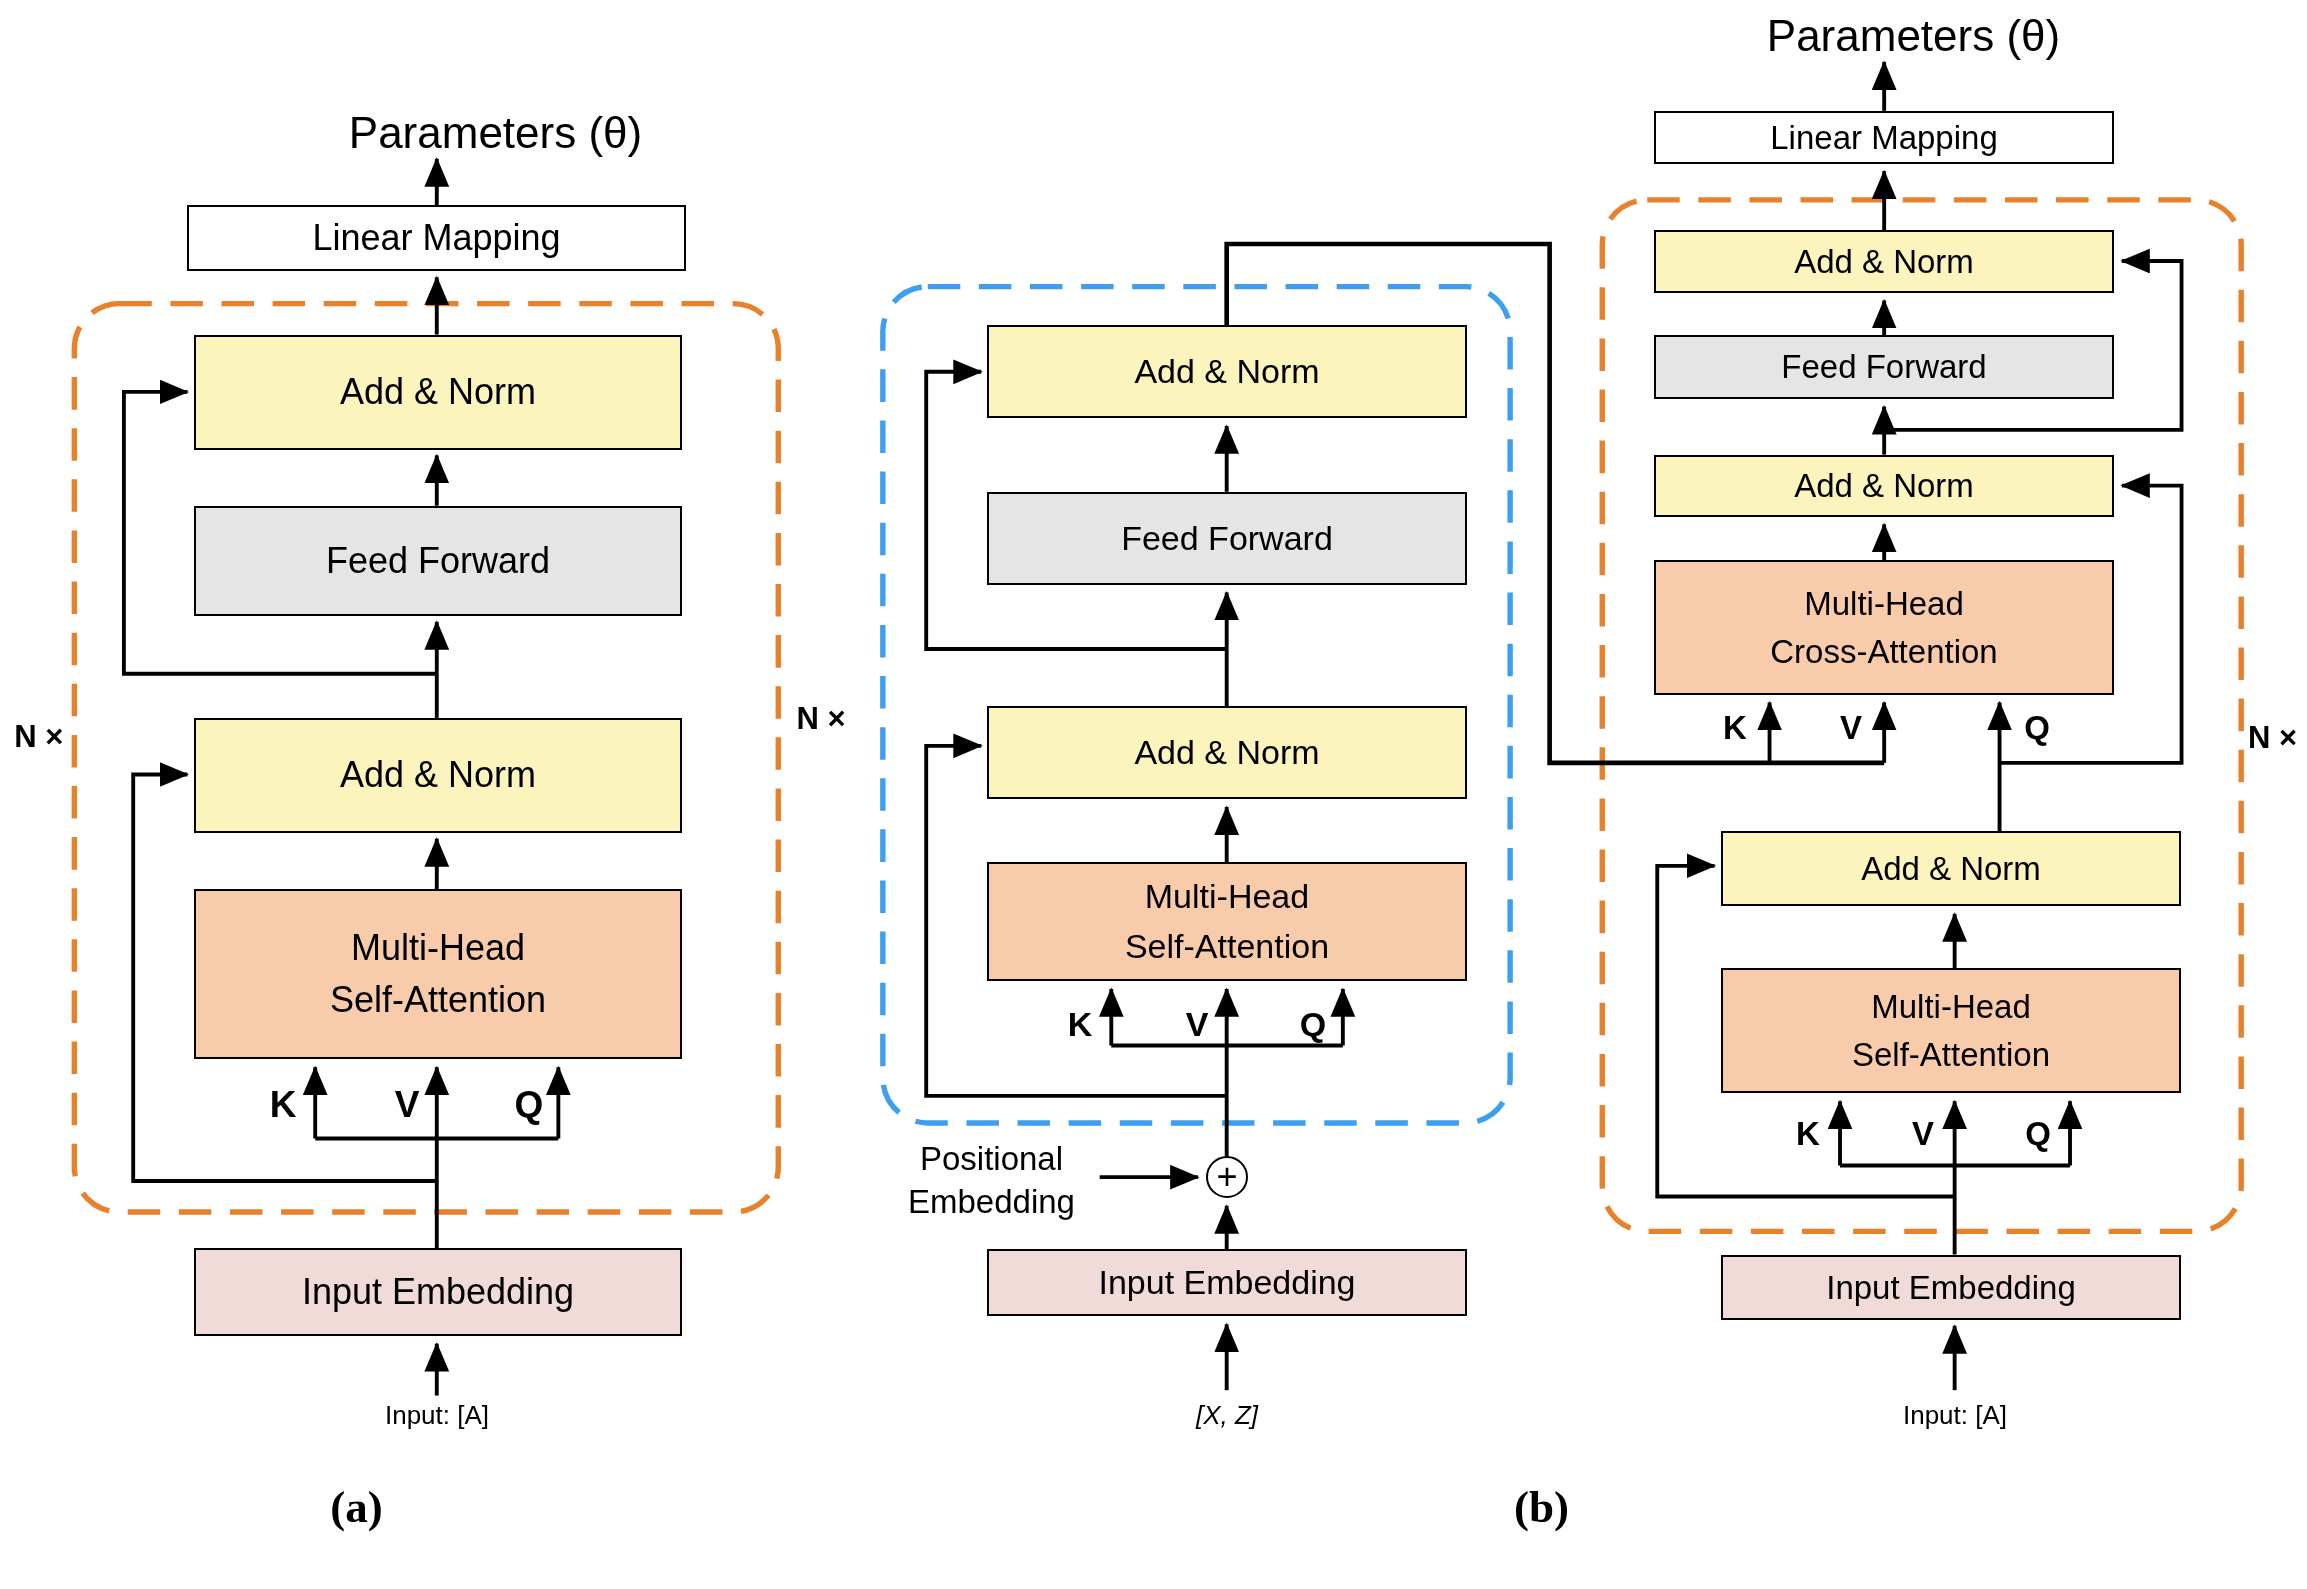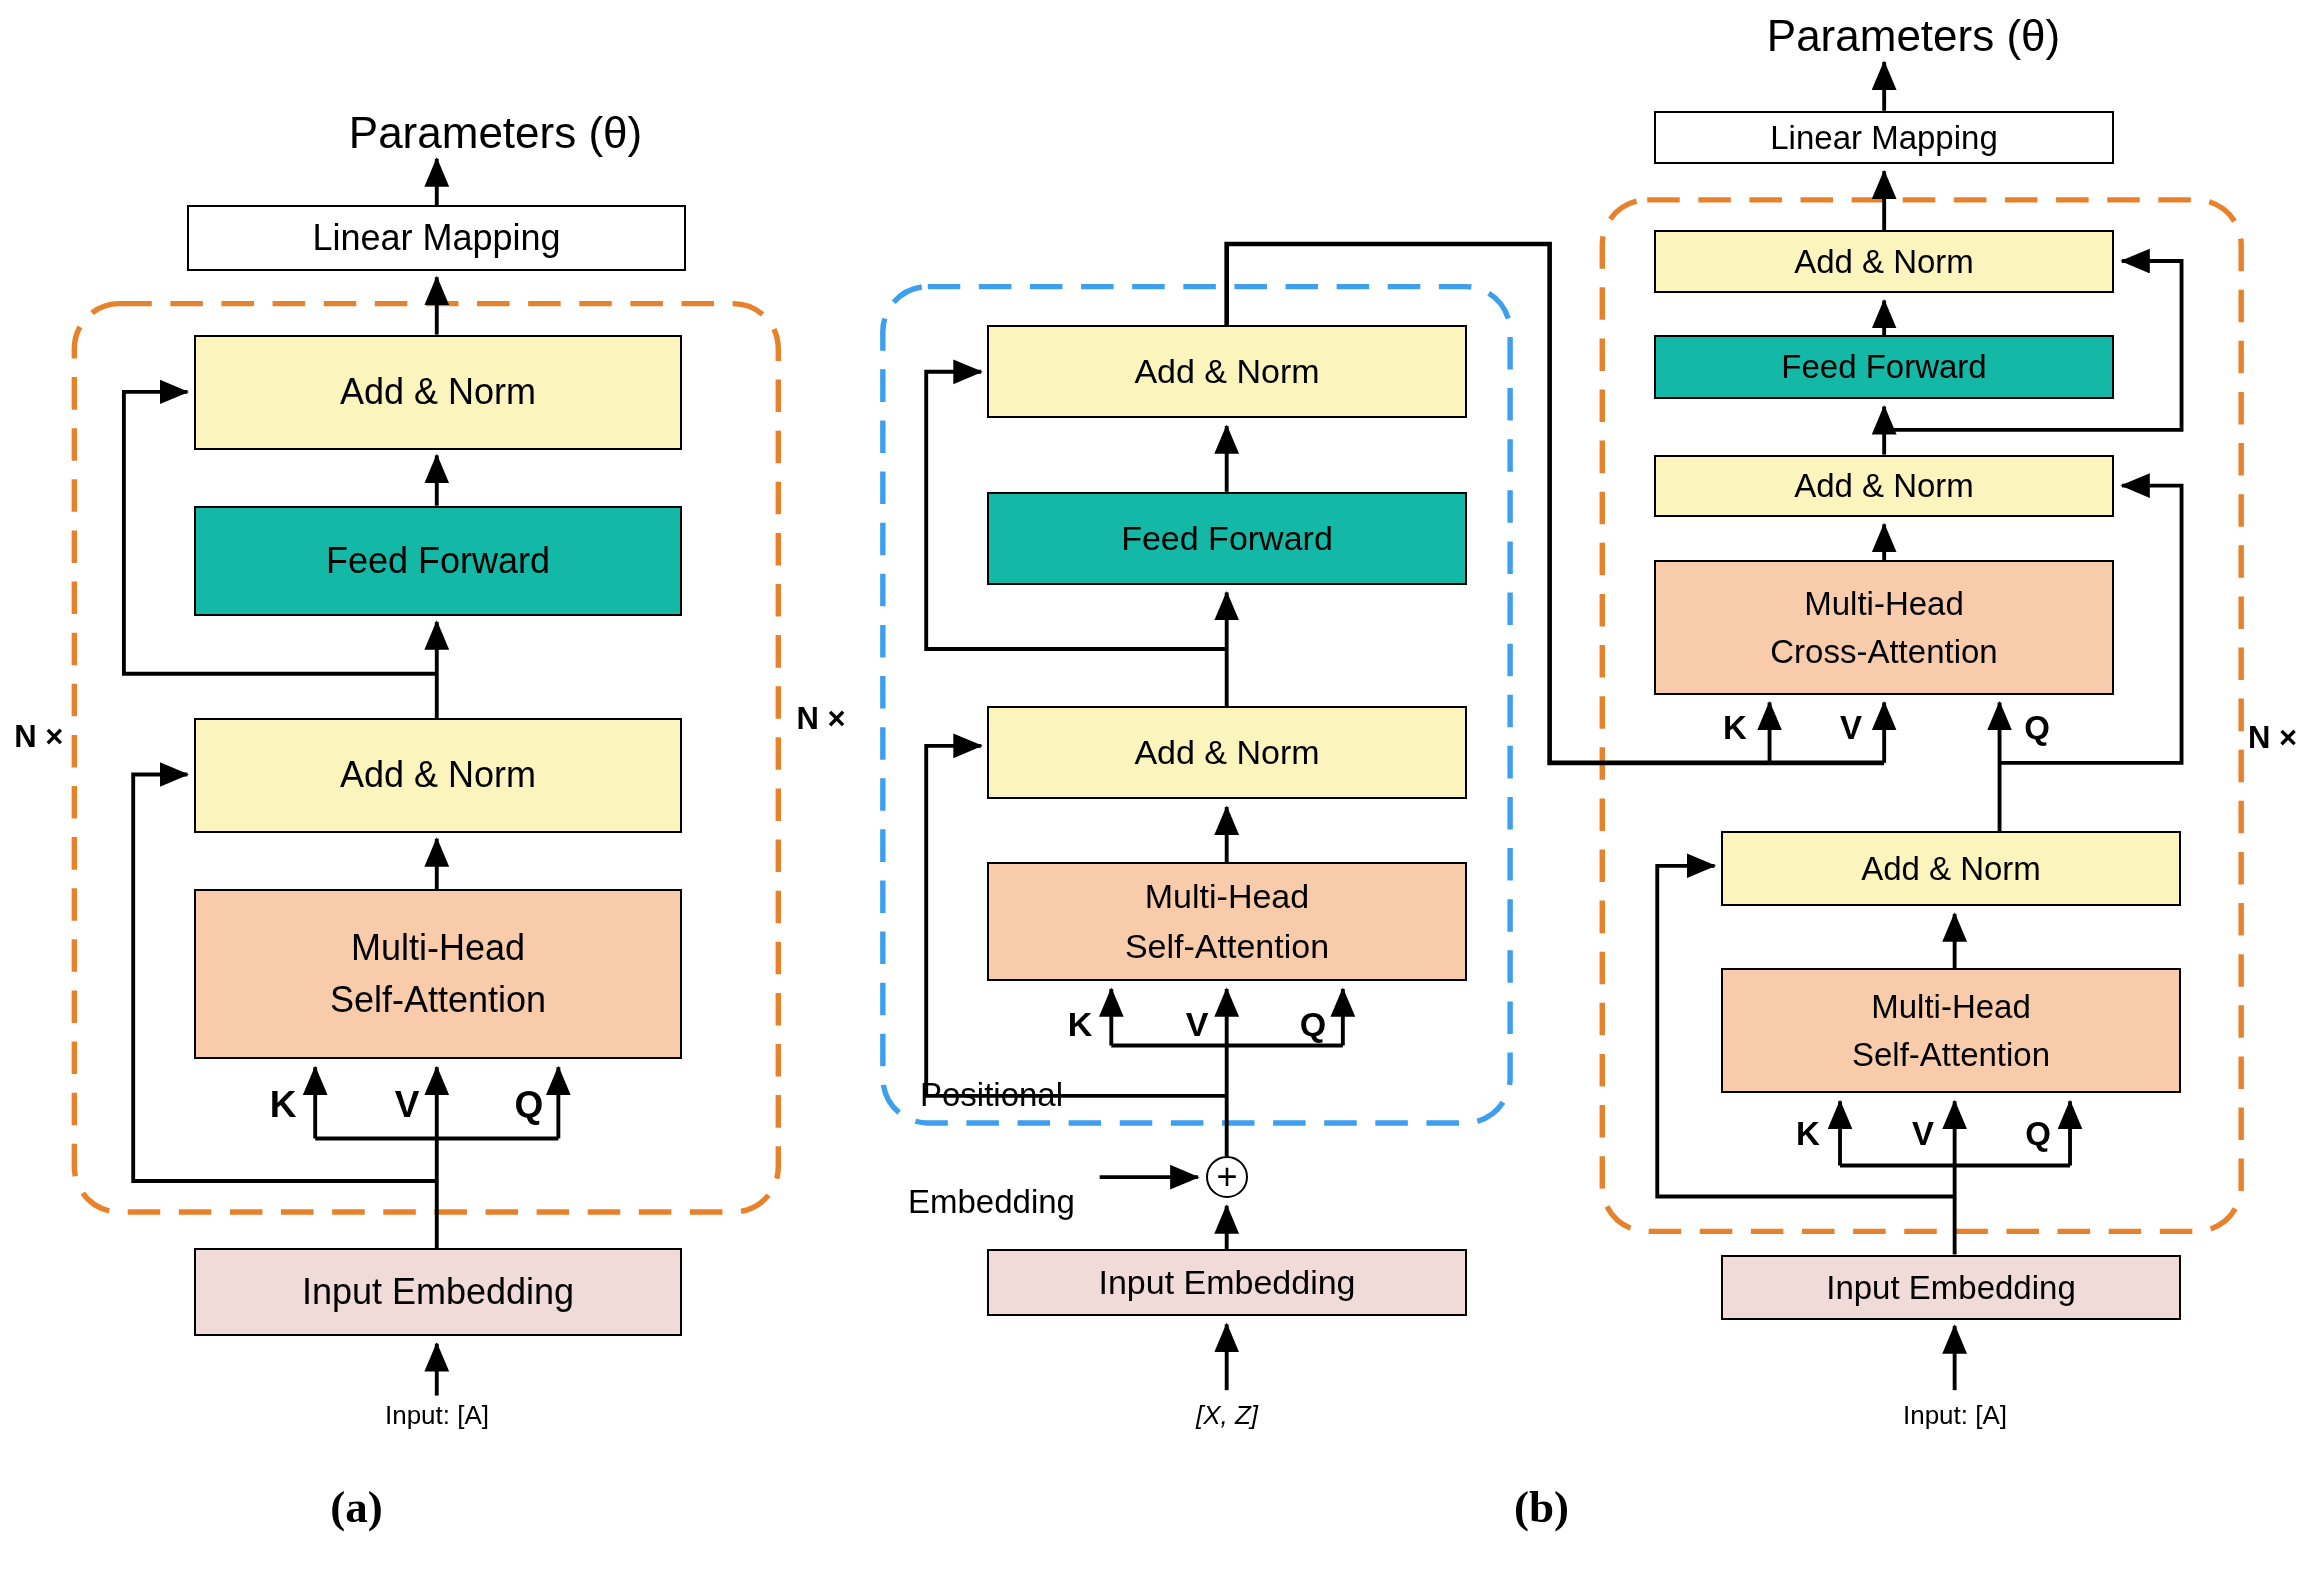--- a/index.html
+++ b/index.html
@@ -3,21 +3,21 @@
 <meta charset="utf-8">
 <style>
   html,body{margin:0;padding:0;background:#ffffff;}
   body{width:2307px;height:1590px;position:relative;font-family:"Liberation Sans",sans-serif;color:#000;}
   #canvas{position:absolute;left:0;top:0;width:2307px;height:1590px;overflow:hidden;}
   #wires{position:absolute;left:0;top:0;z-index:1;}
   .box{position:absolute;box-sizing:border-box;border:2.3px solid #000;display:flex;flex-direction:column;
        align-items:center;justify-content:center;text-align:right;z-index:2;line-height:1.45;}
   .fill-white{background:#ffffff;}
   .fill-yellow{background:#FCF4BD;}
-  .fill-blue{background:#14b8a6;}
+  .fill-blue{background:#e5e5e5;}
   .fill-peach{background:#F8CCAB;}
   .fill-pink{background:#F0DBD9;}
   .txt{position:absolute;z-index:3;text-align:center;white-space:nowrap;}
   .kvq{font-weight:700;}
   .nlabel{font-weight:700;font-size:31px;}
   .params{font-size:44px;}
   .inputlab{font-weight:400;font-size:26px;}
   .caption{font-family:"Liberation Serif",serif;font-weight:700;font-size:45px;}
   .pluscircle{position:absolute;box-sizing:border-box;border:2.3px solid #000;border-radius:50%;
        display:flex;align-items:center;justify-content:center;background:#fff;z-index:2;
@@ -141,21 +141,21 @@
     <span>Multi-Head</span>
     <span>Self-Attention</span>
   </div>
 
   <div class="txt kvq" style="left:1049px;top:1005px;width:62px;font-size:34px;">K</div>
   <div class="txt kvq" style="left:1166px;top:1005px;width:62px;font-size:34px;">V</div>
   <div class="txt kvq" style="left:1282px;top:1005px;width:62px;font-size:34px;">Q</div>
 
   <div class="txt nlabel" style="left:784px;top:701px;width:74px;">N ×</div>
 
-  <div class="txt" style="left:891px;top:1076px;width:201px;font-size:33px;text-align:center;">Positional</div>
+  <div class="txt" style="left:891px;top:1140px;width:201px;font-size:33px;text-align:center;">Positional</div>
   <div class="txt" style="left:891px;top:1183px;width:201px;font-size:33px;text-align:center;">Embedding</div>
 
   <div class="pluscircle" style="left:1206px;top:1156px;width:42px;height:42px;">
     <span>+</span>
   </div>
 
   <div class="box fill-pink fs-m" style="left:987px;top:1249px;width:480px;height:67px;">
     <span>Input Embedding</span>
   </div>
 

